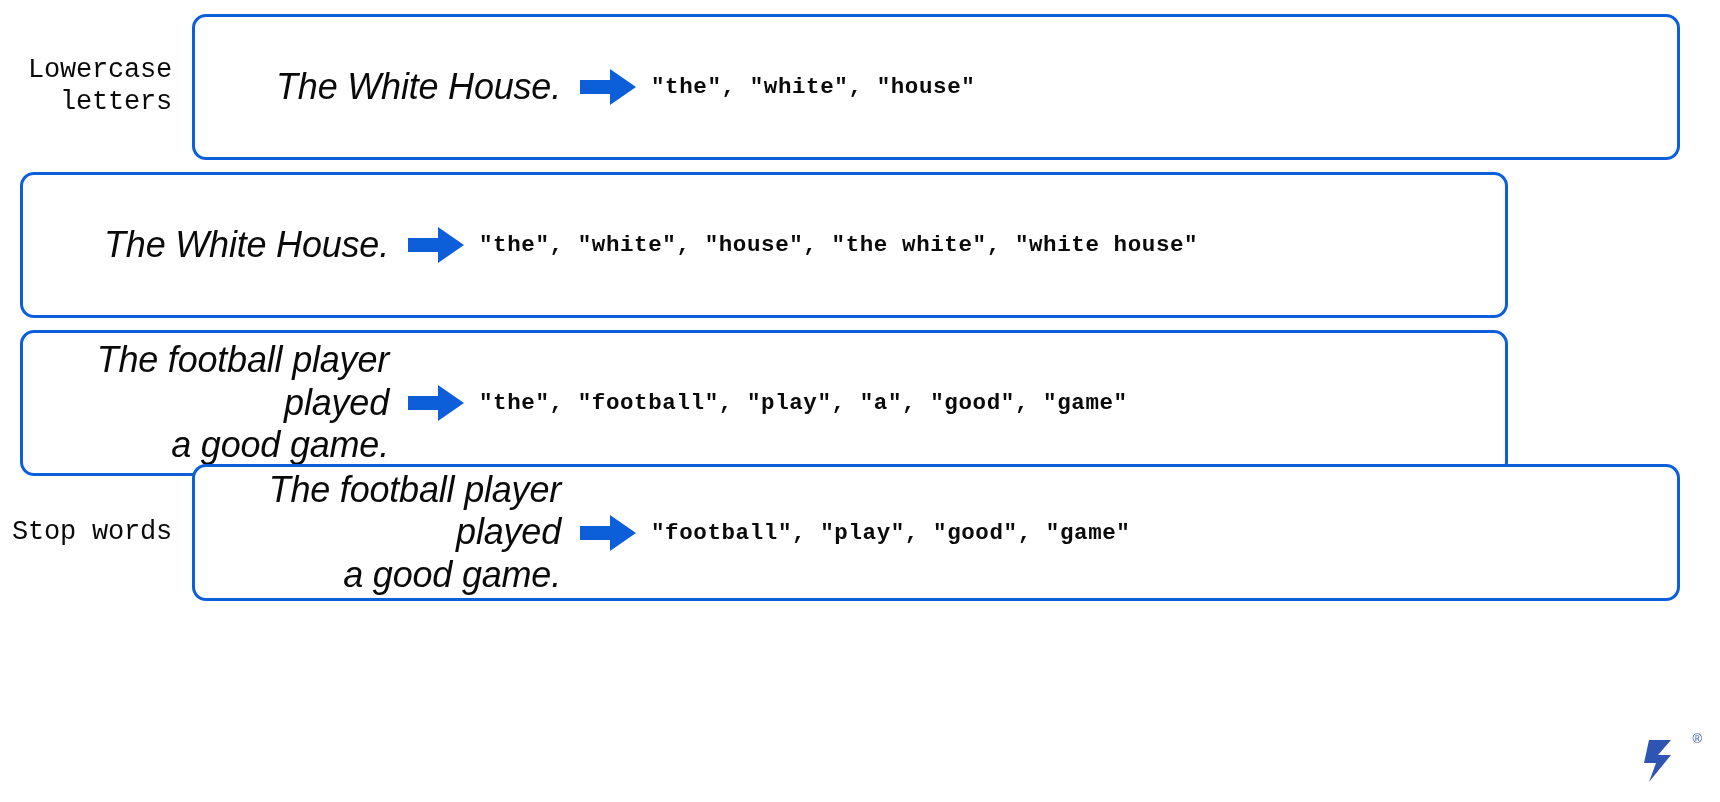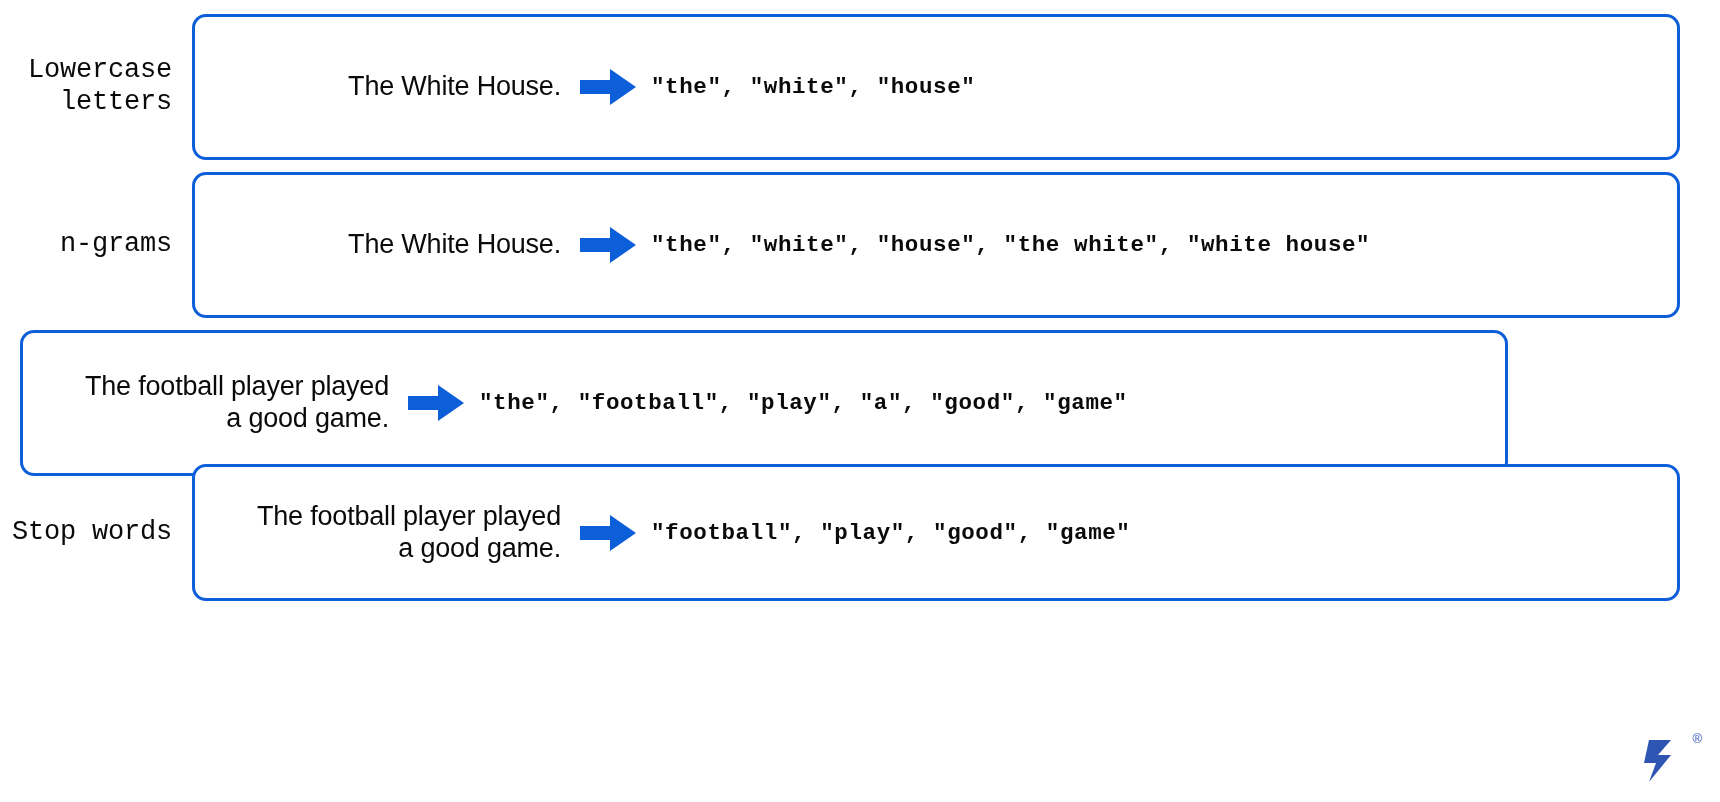--- a/index.html
+++ b/index.html
@@ -56,26 +56,27 @@
     display:flex;
     align-items:center;
     position:relative;
   }
   .box-input{
     width:362px;
     min-width:362px;
     box-sizing:border-box;
     padding-right:8px;
     text-align:right;
-    font-size:27px;
+    font-size:36px;
     line-height:1.18;
     color:#0a0a0a;
     letter-spacing:-0.2px;
     white-space:pre-line;
     margin-left:12px;
+    font-style:italic;
   }
   .arrow-cell{
     width:78px;
     min-width:78px;
     display:flex;
     align-items:center;
     justify-content:center;
   }
   .arrow-cell svg{display:block;}
   .box-output{
@@ -126,21 +127,20 @@
       <div class="arrow-cell">
         <svg width="56" height="36" viewBox="0 0 56 36" aria-hidden="true">
           <path d="M0 11 H30 V0 L56 18 L30 36 V25 H0 Z" fill="#0d5fd9"></path>
         </svg>
       </div>
       <div class="box-output">"the", "white", "house"</div>
     </div>
   </div>
 
   <div class="row row-1">
-    <div class="row-label">n-grams</div>
     <div class="row-box">
       <div class="box-input">The White House.</div>
       <div class="arrow-cell">
         <svg width="56" height="36" viewBox="0 0 56 36" aria-hidden="true">
           <path d="M0 11 H30 V0 L56 18 L30 36 V25 H0 Z" fill="#0d5fd9"></path>
         </svg>
       </div>
       <div class="box-output">"the", "white", "house", "the white", "white house"</div>
     </div>
   </div>

